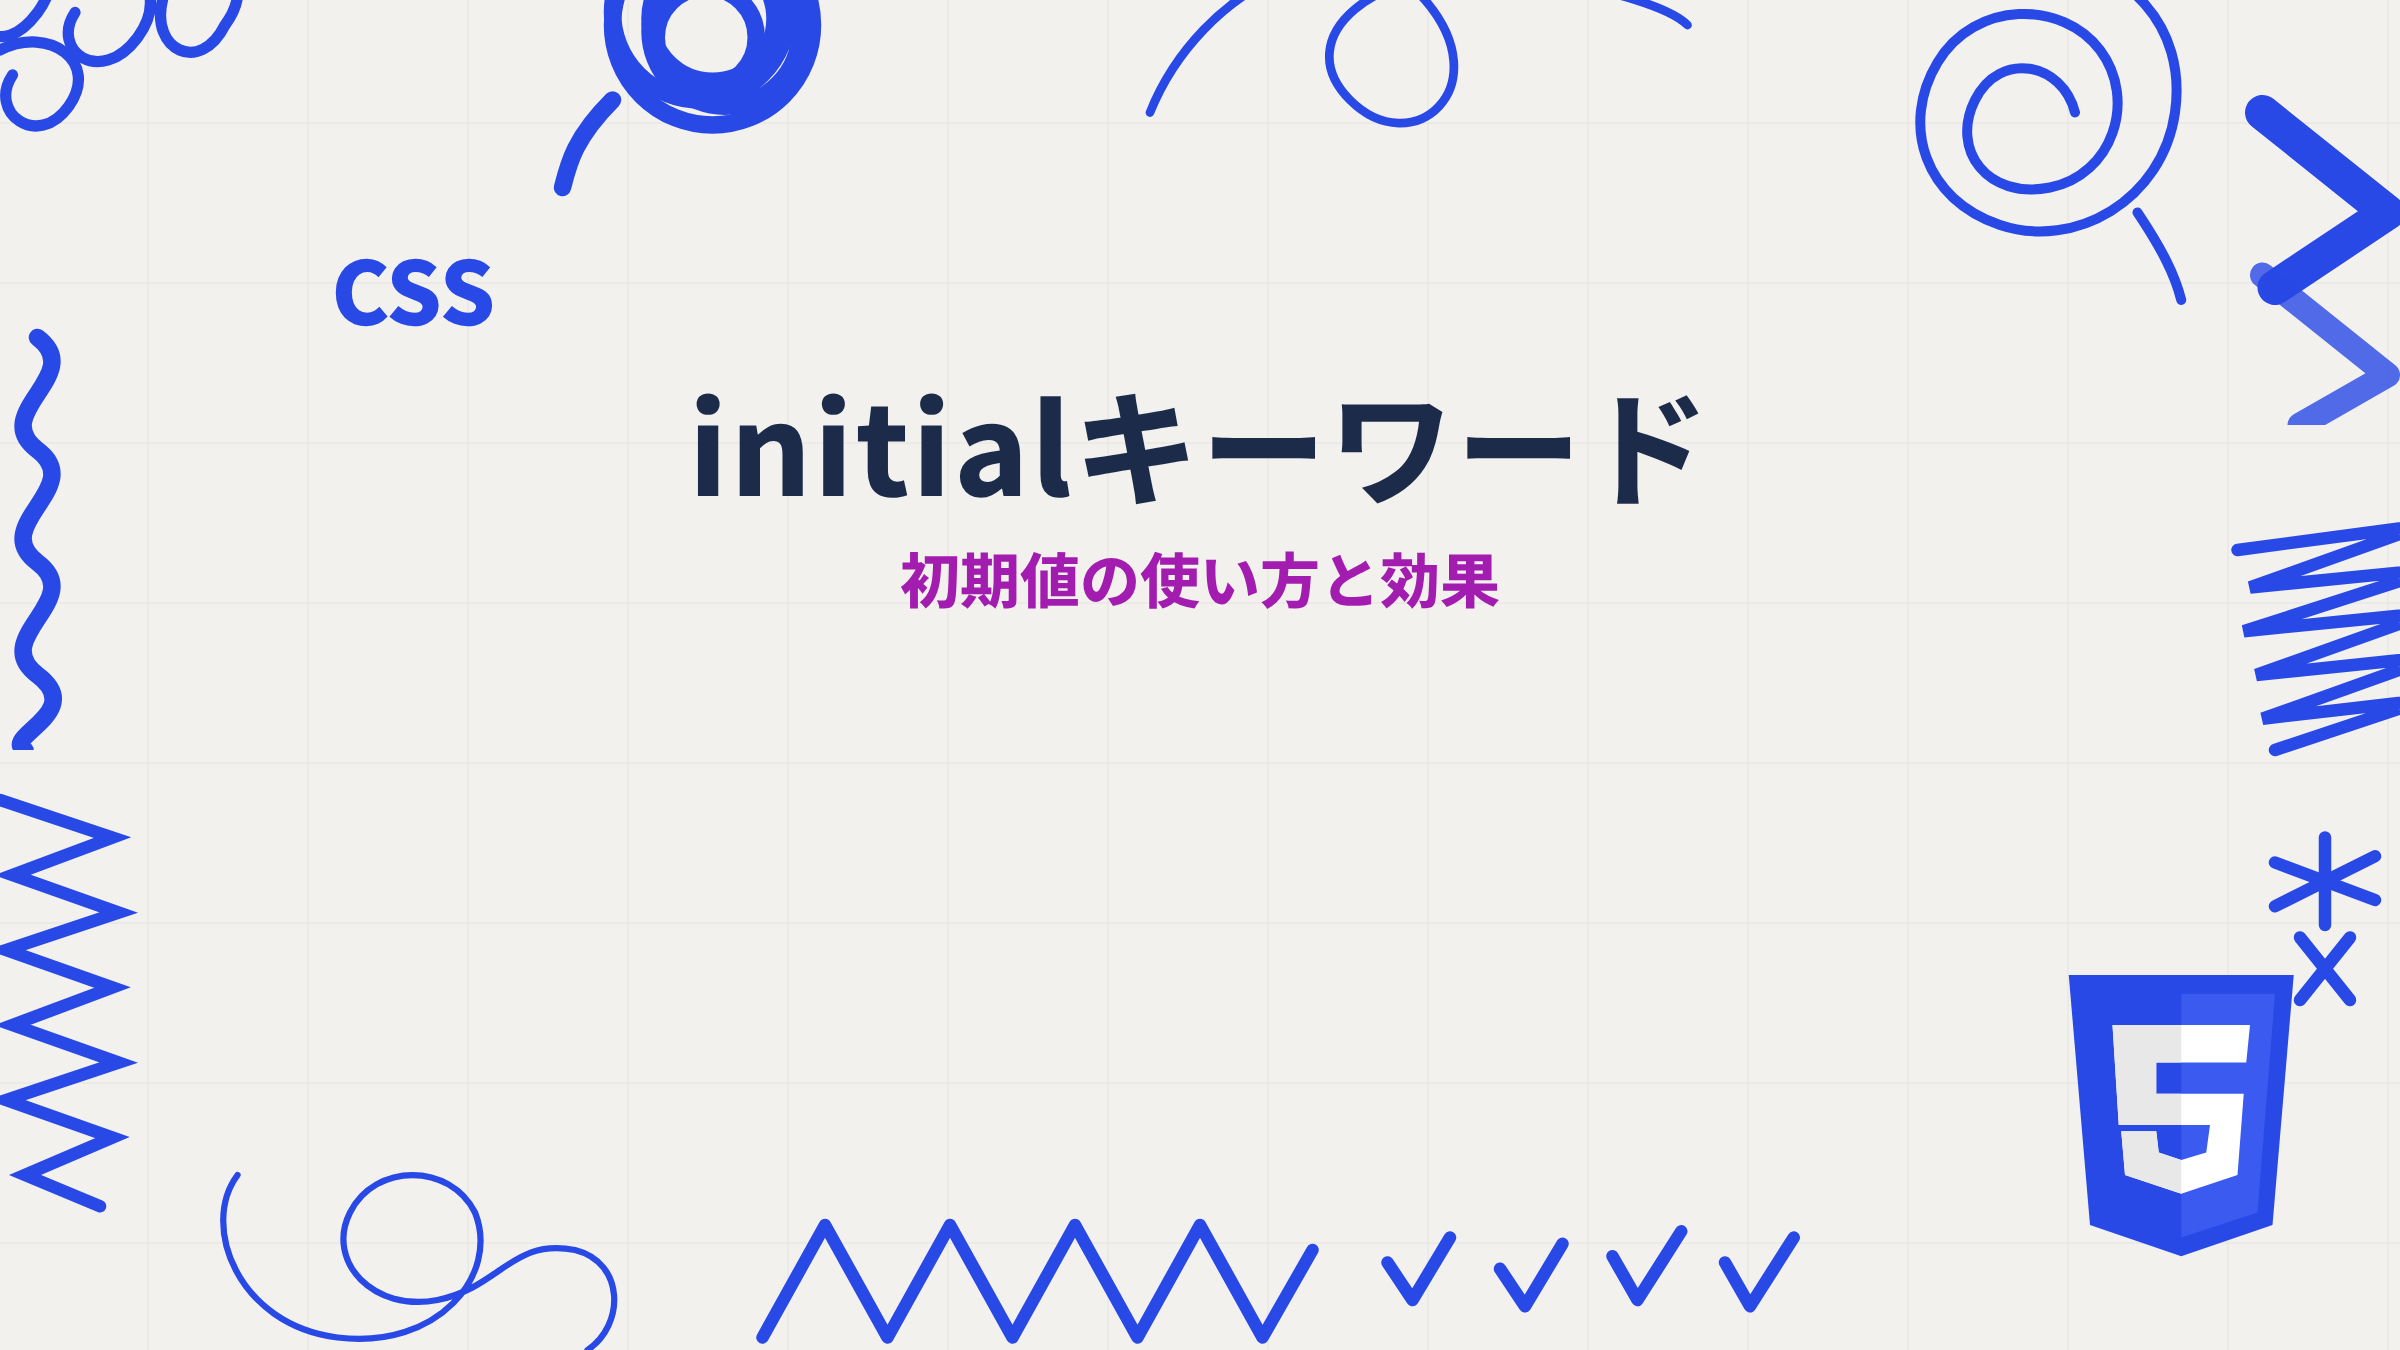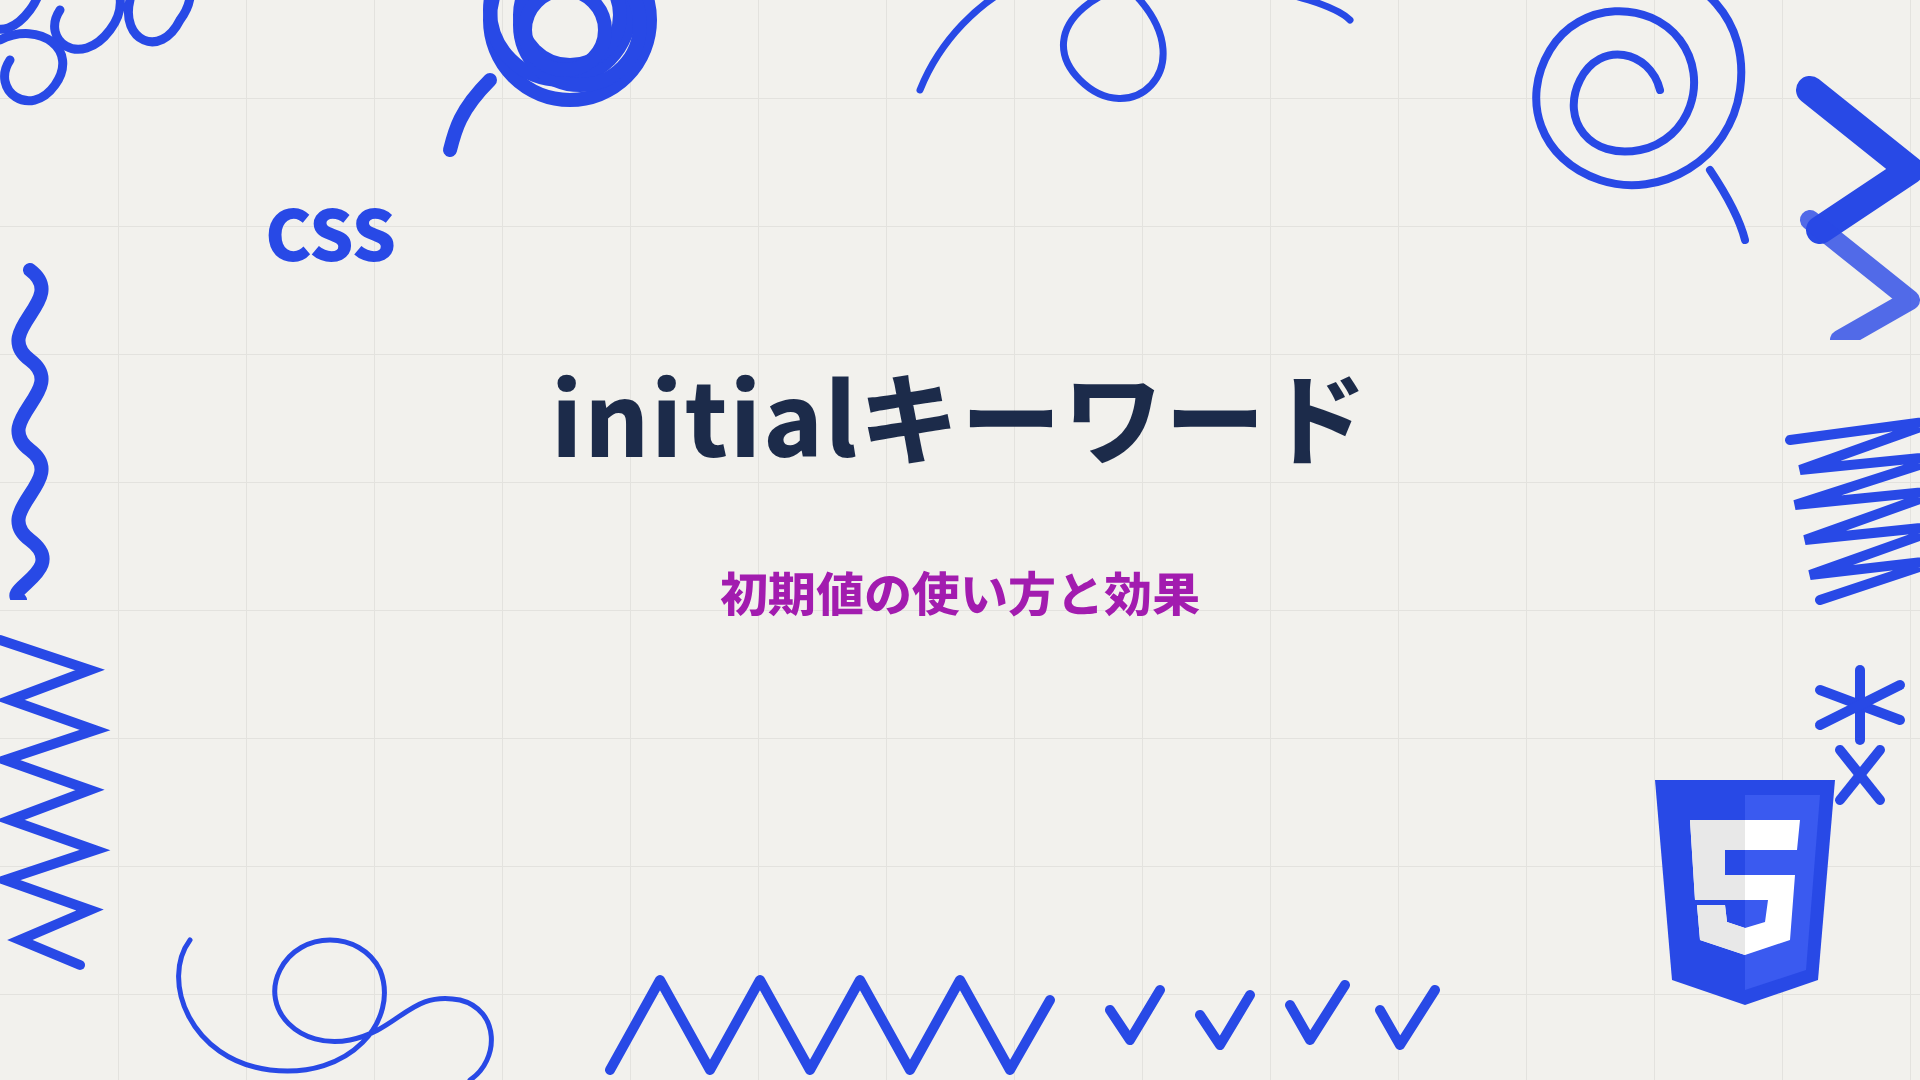--- a/index.html
+++ b/index.html
@@ -28,29 +28,27 @@
       display: flex;
       flex-direction: column;
       align-items: center;
     }
     .label {
       font-size: 70px;
       font-weight: 900;
       color: #2849e6;
       align-self: flex-start;
       margin-left: 265px;
-      margin-bottom: 60px;
     }
     .title {
       font-size: 100px;
       font-weight: 800;
       color: #1c2b4a;
       line-height: 1.45;
       letter-spacing: 0.02em;
-      margin-bottom: 70px;
     }
     .subtitle {
       font-size: 48px;
       font-weight: 800;
       color: #a21caf;
       text-align: center;
     }
     .doodle {
       position: absolute;
       z-index: 2;

